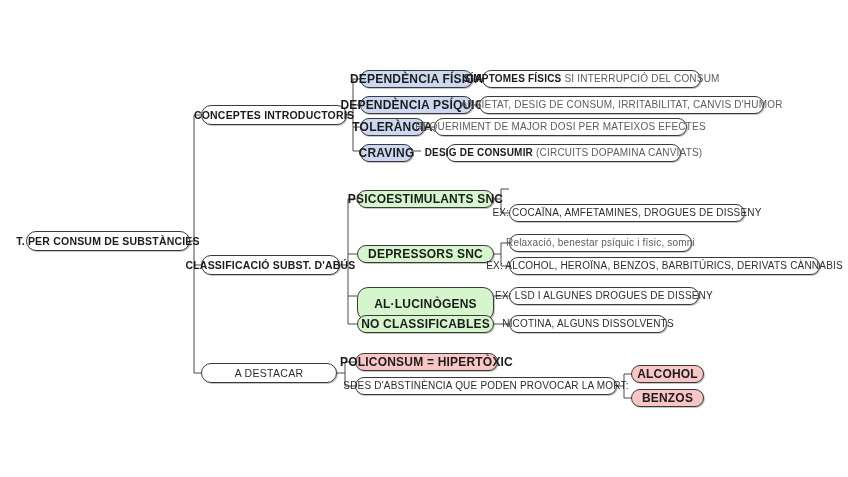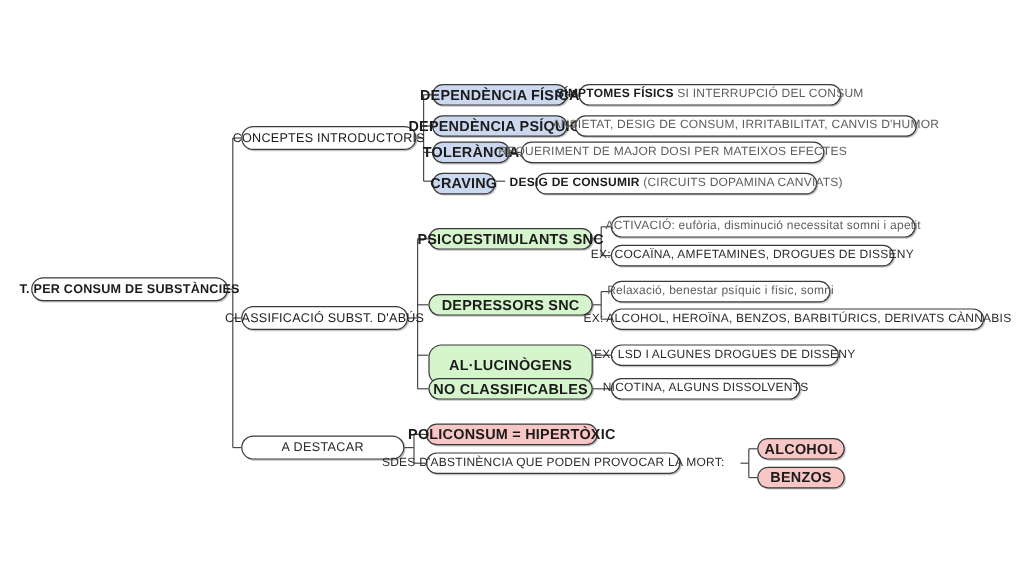--- a/index.html
+++ b/index.html
@@ -46,21 +46,21 @@
   }
   
   .t-root {
     font-size: 10.5px;
     font-weight: bold;
     color: #1b1b1b;
     letter-spacing: .2px;
   }
   .t-branch {
     font-size: 10.5px;
-    font-weight: normal;
+    font-weight: bold;
     color: #1b1b1b;
     letter-spacing: .2px;
   }
   .t-branch-light {
     font-size: 10.5px;
     font-weight: normal;
     color: #2a2a2a;
     letter-spacing: .3px;
   }
   .t-key {
@@ -212,23 +212,20 @@
   </div>
 
   <div class="node fill-green" style="left:357px; top:287px; width:137px; height:34px;">
     <span class="txt t-key">AL·LUCINÒGENS</span>
   </div>
 
   <div class="node fill-green" style="left:357px; top:315px; width:137px; height:18px;">
     <span class="txt t-key">NO CLASSIFICABLES</span>
   </div>
 
-  <div class="node fill-white" style="left:509px; top:180px; width:254px; height:18px;">
-    <span class="txt t-leaf">ACTIVACIÓ: eufòria, disminució necessitat somni i apetit</span>
-  </div>
 
   <div class="node fill-white" style="left:509px; top:204px; width:236px; height:18px;">
     <span class="txt t-leaf-dark">EX: COCAÏNA, AMFETAMINES, DROGUES DE DISSENY</span>
   </div>
 
   <div class="node fill-white" style="left:509px; top:234px; width:183px; height:18px;">
     <span class="txt t-leaf">Relaxació, benestar psíquic i físic, somni</span>
   </div>
 
   <div class="node fill-white" style="left:509px; top:257px; width:311px; height:18px;">
@@ -240,21 +237,21 @@
   </div>
 
   <div class="node fill-white" style="left:509px; top:315px; width:158px; height:18px;">
     <span class="txt t-leaf-dark">NICOTINA, ALGUNS DISSOLVENTS</span>
   </div>
 
   <div class="node fill-pink" style="left:355px; top:353px; width:143px; height:18px;">
     <span class="txt t-key">POLICONSUM = HIPERTÒXIC</span>
   </div>
 
-  <div class="node fill-white" style="left:355px; top:377px; width:212px; height:18px;">
+  <div class="node fill-white" style="left:355px; top:377px; width:262px; height:18px;">
     <span class="txt t-leaf-dark">SDES D'ABSTINÈNCIA QUE PODEN PROVOCAR LA MORT:</span>
   </div>
 
   <div class="node fill-pink" style="left:631px; top:365px; width:73px; height:18px;">
     <span class="txt t-key">ALCOHOL</span>
   </div>
 
   <div class="node fill-pink" style="left:631px; top:389px; width:73px; height:18px;">
     <span class="txt t-key">BENZOS</span>
   </div>

